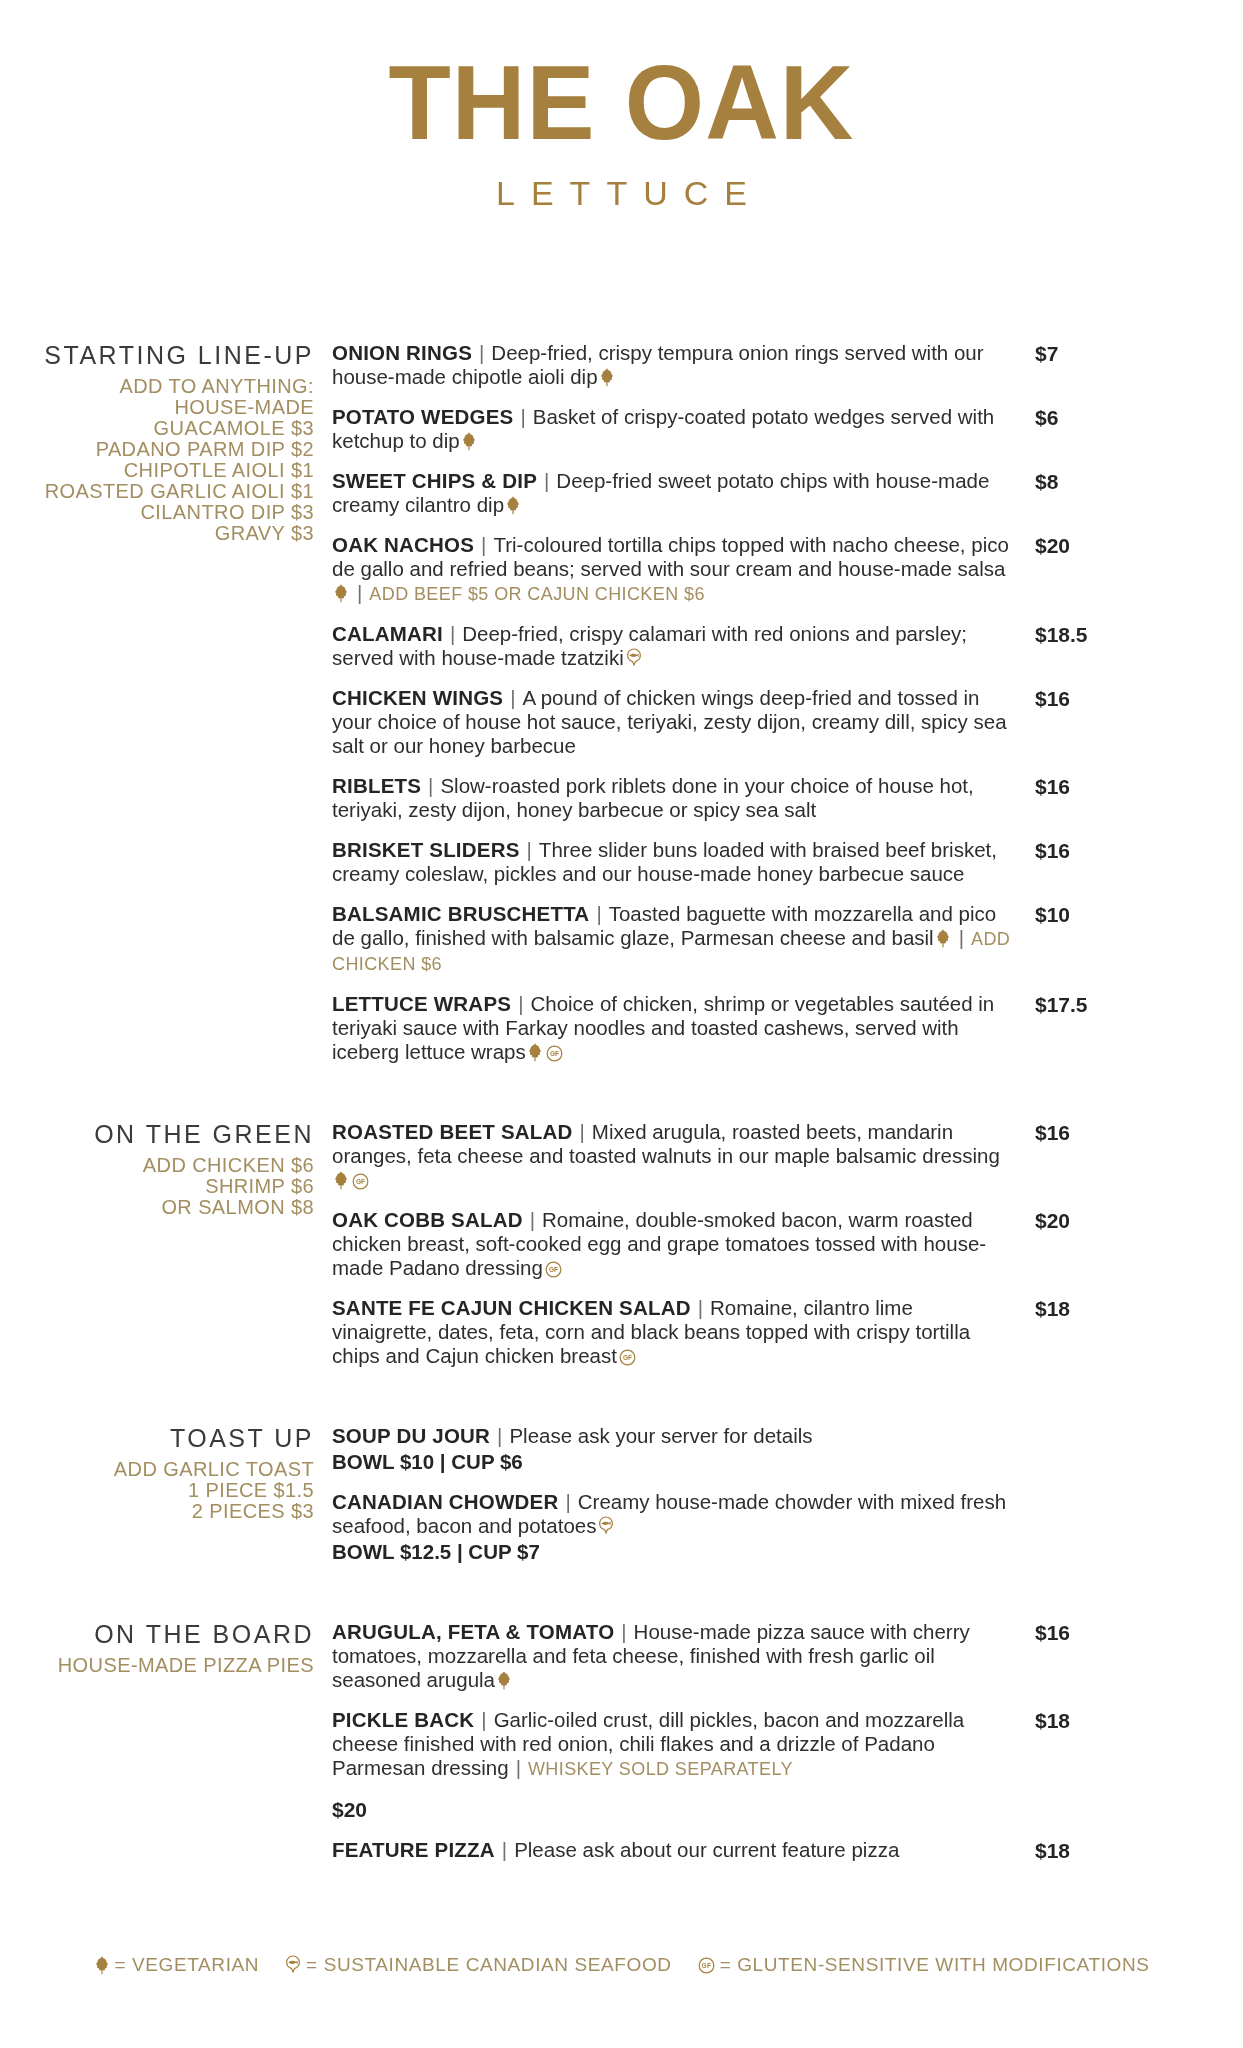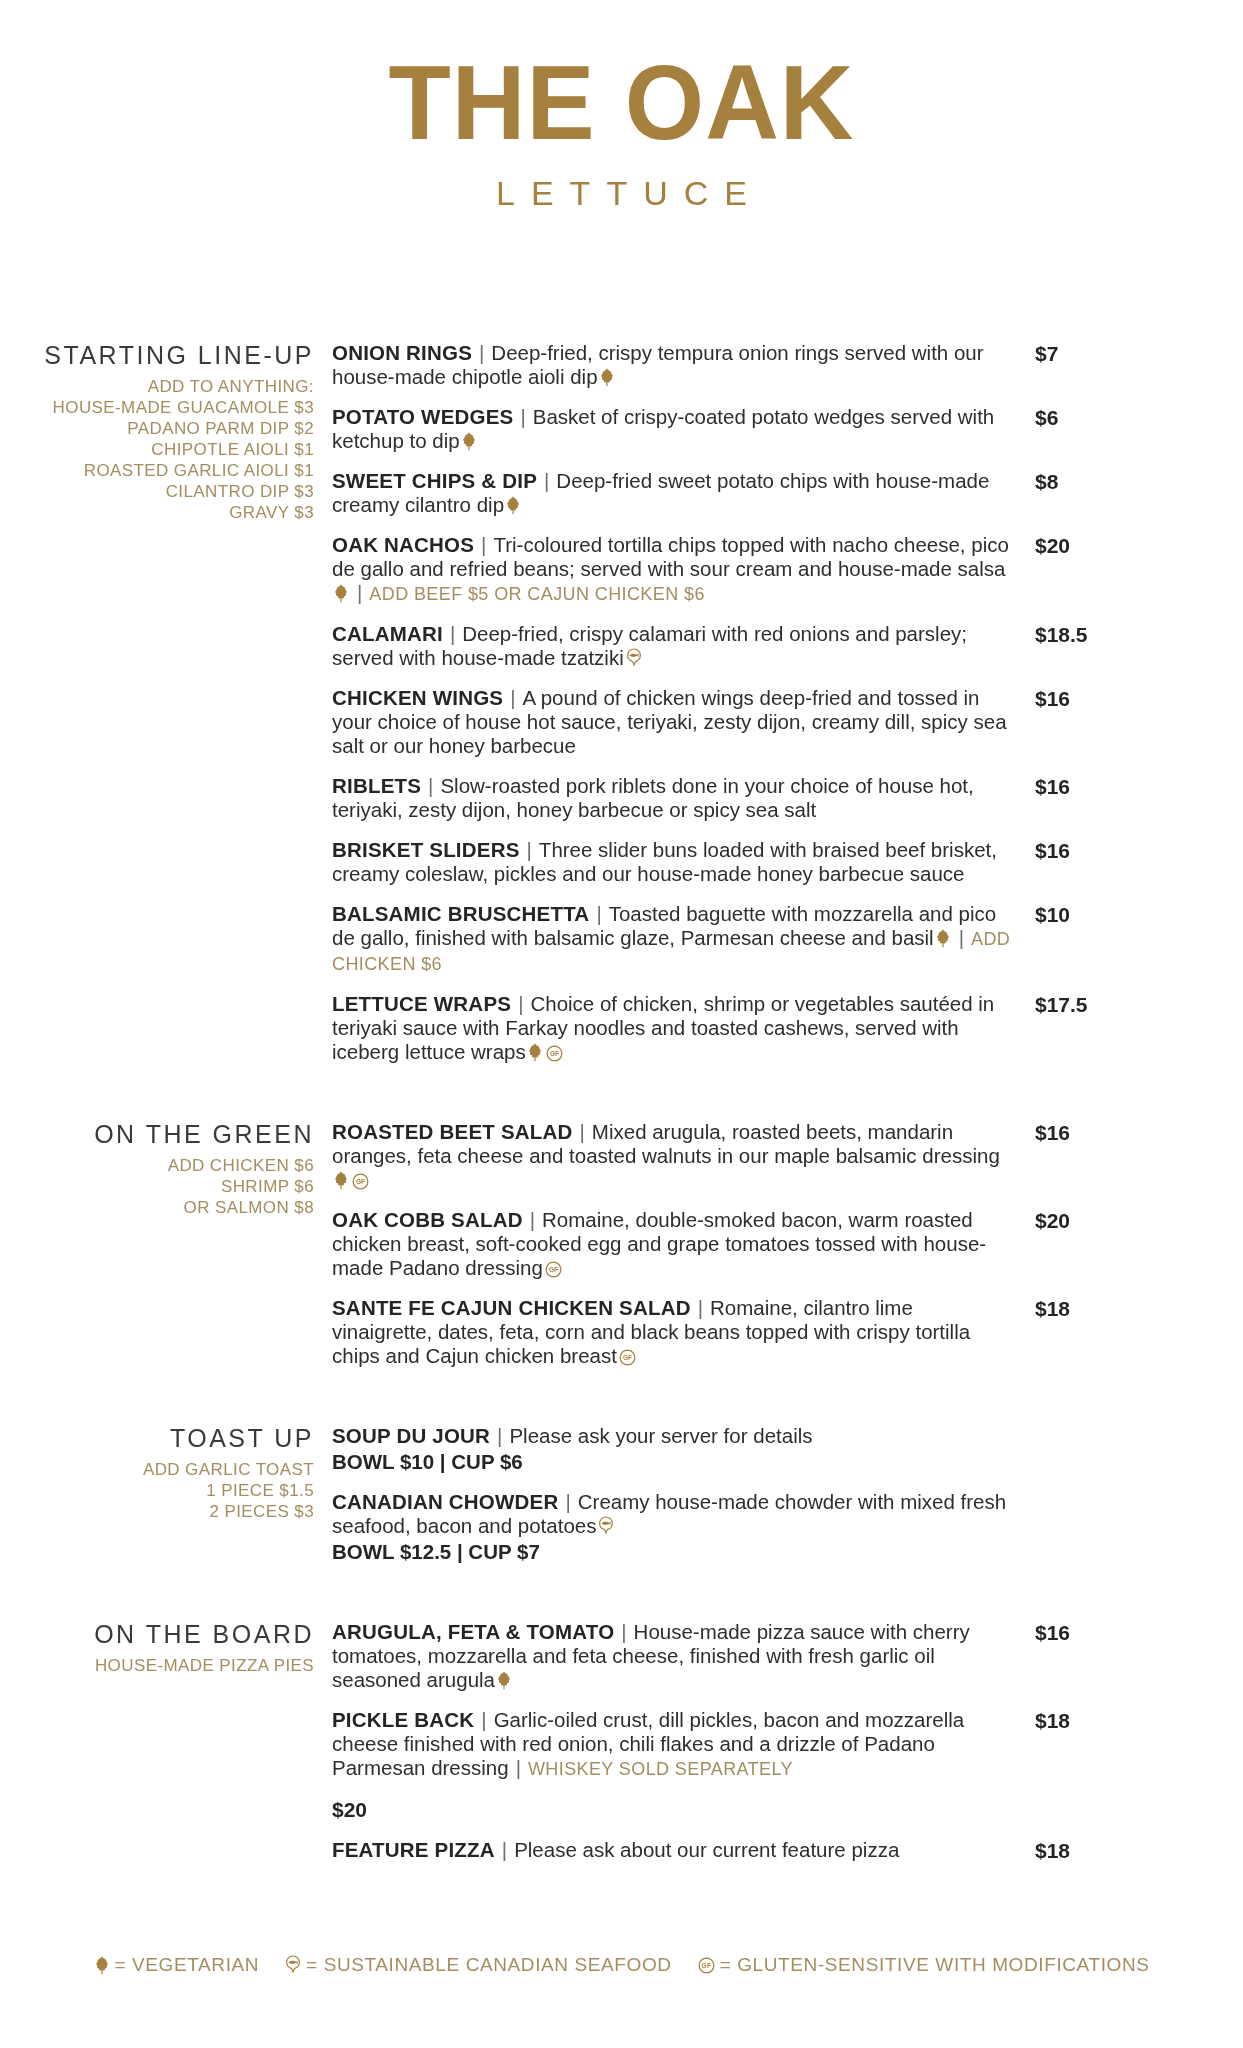--- a/index.html
+++ b/index.html
@@ -27,21 +27,21 @@
   }
   
   .menu { margin-top:128px; padding:0 96px 0 40px; }
   .menu-section { display:grid; grid-template-columns:292px 1fr; margin-bottom:40px; }
   .section-head { text-align:right; padding:0 18px 0 0; }
   .section-heading {
     margin:0; font-size:25px; font-weight:400; letter-spacing:2.5px;
     color:#3a3a3a; white-space:nowrap;
   }
   .section-note {
-    margin-top:6px; font-size:17px; line-height:21px;
+    margin-top:6px; font-size:20px; line-height:21px;
     letter-spacing:0.4px; color:var(--gold-text,#a28e60);
   }
   .section-items { }
   .menu-item { display:grid; grid-template-columns:1fr 112px; column-gap:10px; margin-bottom:16px;gap:19px; }
   .item-text { font-size:20.5px; line-height:24px; }
   .item-name { font-weight:700; letter-spacing:0.2px; color:#252525; }
   .sep { color:#6f6f6f; font-weight:300; padding:0 7px; }
   .item-desc { color:#2e2e2e; }
   .item-addon { color:var(--gold-text,#a28e60); letter-spacing:0.4px; font-size:18px; }
   .item-sizes { font-weight:700; color:#252525; margin-top:2px; }

